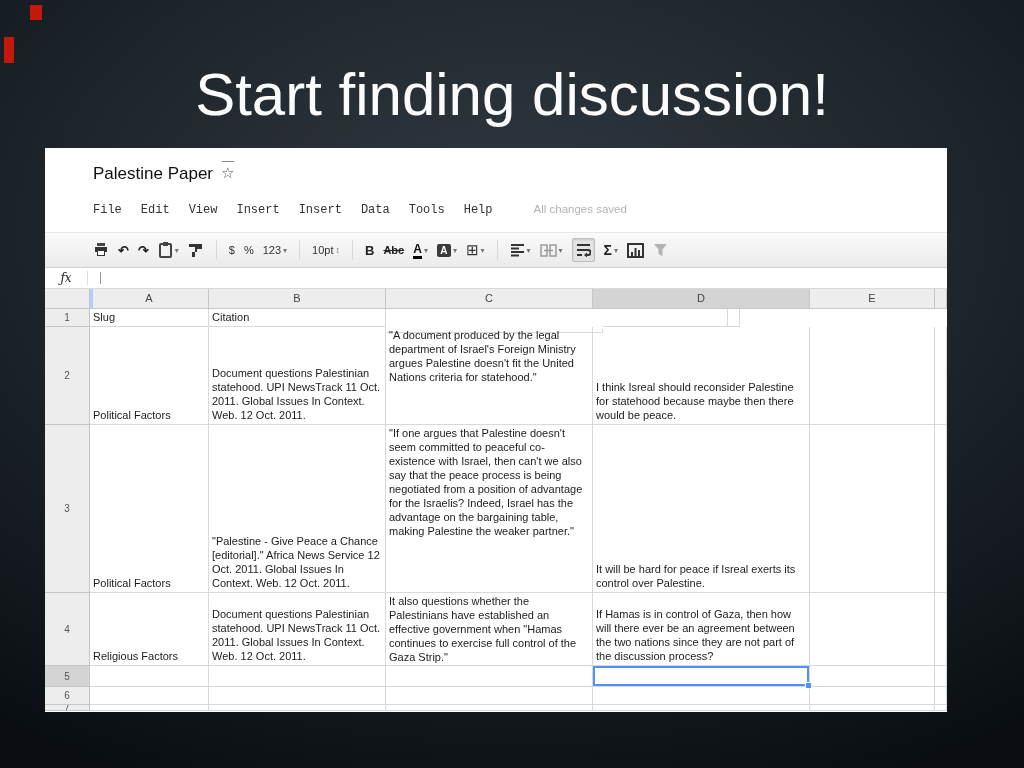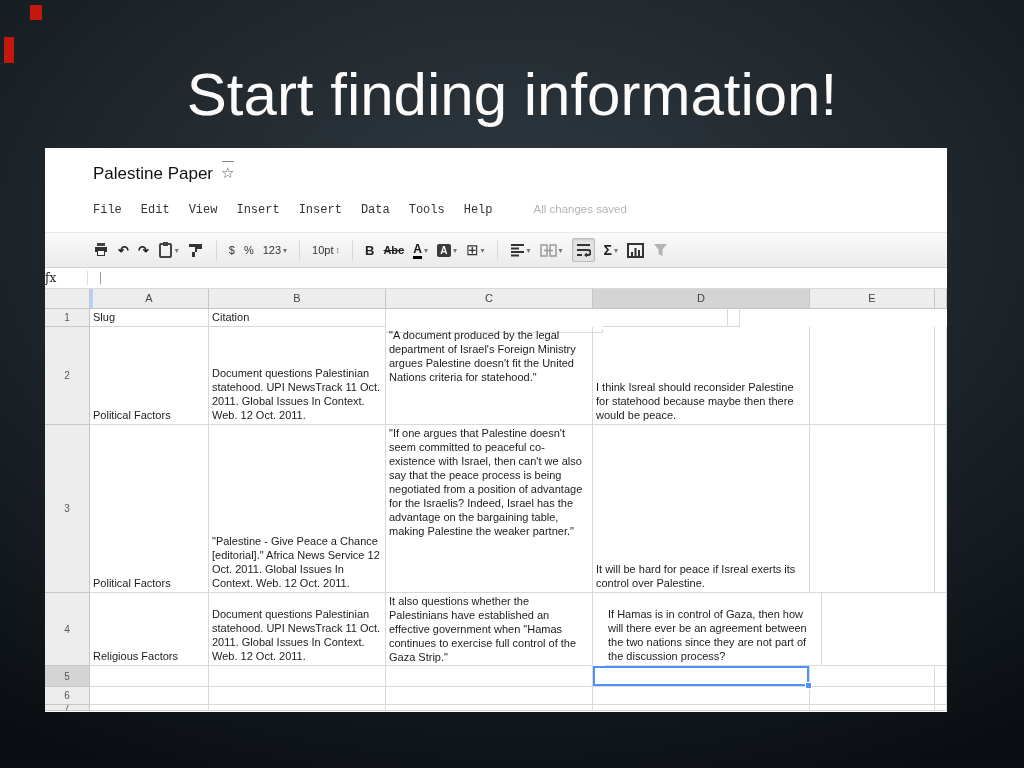--- a/index.html
+++ b/index.html
@@ -48,21 +48,21 @@
   .tb.bold{font-weight:bold;font-size:13px;color:#222;}
   .tb.strike{font-weight:bold;font-size:11px;text-decoration:line-through;color:#222;}
   .tb.tcolor{font-weight:bold;font-size:12px;color:#111;border-bottom:3px solid #000;line-height:12px;height:15px;}
   .fillbox{width:14px;height:13px;background:#3a3a3a;color:#fff;font-weight:bold;font-size:10px;display:flex;align-items:center;justify-content:center;border-radius:2px;}
   .tb.bordersym{font-size:15px;color:#333;}
   .tb.sum{font-weight:bold;font-size:14px;color:#222;}
   .tb.wrap-active{background:#e3e3e3;border:1px solid #bdbdbd;border-radius:2px;padding:1px 3px;box-shadow:inset 0 1px 2px rgba(0,0,0,.12);}
   .updown{font-size:9px;color:#777;margin-left:2px;}
   
   .formula-bar{height:20px;flex:none;display:flex;align-items:center;border-bottom:1px solid #d9d9d9;background:#fff;}
-  .fx{width:42px;text-align:left;font-size:12px;color:#222;flex:none;font-family:"DejaVu Serif",serif;}
+  .fx{width:42px;text-align:center;font-style:italic;font-size:12px;color:#222;flex:none;font-family:"DejaVu Serif",serif;}
   .fsep{width:1px;height:14px;background:#ddd;flex:none;}
   .fcaret{width:1px;height:12px;background:#999;margin-left:12px;}
   
   .grid{flex:1;overflow:hidden;background:#fff;font-size:11px;}
   .grid-row{display:flex;flex-direction:row;}
   .header-row{height:20px;}
   .corner,.col-head,.row-head{
     box-sizing:border-box;background:#ededed;
     border-right:1px solid #c6c6c6;border-bottom:1px solid #c6c6c6;
     flex:none;
@@ -86,21 +86,21 @@
     content:"";position:absolute;right:-3px;bottom:-3px;width:5px;height:5px;
     background:var(--sel,#4d90fe);border:1px solid #fff;
   }
 </style>
 </head>
 <body>
 
 <div class="slide">
   <div class="red-mark m1" style="background: rgb(196, 24, 12);"></div>
   <div class="red-mark m2" style="background: rgb(196, 24, 12);"></div>
-  <h1 class="slide-title">Start finding information!</h1>
+  <h1 class="slide-title">Start finding discussion!</h1>
 
   <div class="sheet">
 
     <div class="doc-head">
       <span class="doc-title">Palestine Paper</span>
       <span class="doc-star">☆</span>
       <div class="menu-bar"><span class="menu-item">File</span><span class="menu-item">Edit</span><span class="menu-item">View</span><span class="menu-item">Insert</span><span class="menu-item">Insert</span><span class="menu-item">Data</span><span class="menu-item">Tools</span><span class="menu-item">Help</span><span class="save-status">All changes saved</span></div>
     </div>
 
     <div class="toolbar">
@@ -233,21 +233,21 @@
           <div class="cell va-top" style="width: 207px;">"If one argues that Palestine doesn't seem committed to peaceful co-existence with Israel, then can't we also say that the peace process is being negotiated from a position of advantage for the Israelis? Indeed, Israel has the advantage on the bargaining table, making Palestine the weaker partner."</div>
           <div class="cell" style="width: 217px;">It will be hard for peace if Isreal exerts its control over Palestine.</div>
           <div class="cell" style="width: 125px;"></div>
           <div class="cell" style="width: 12px;"></div>
         </div>
         <div class="grid-row" style="height: 73px;">
           <div class="row-head">4</div>
           <div class="cell" style="width: 119px;">Religious Factors</div>
           <div class="cell" style="width: 177px;">Document questions Palestinian statehood. UPI NewsTrack 11 Oct. 2011. Global Issues In Context. Web. 12 Oct. 2011.</div>
           <div class="cell va-top" style="width: 207px;">It also questions whether the Palestinians have established an effective government when "Hamas continues to exercise full control of the Gaza Strip."</div>
-          <div class="cell" style="width: 217px; margin-left: 12px;">If Hamas is in control of Gaza, then how will there ever be an agreement between the two nations since they are not part of the discussion process?</div>
+          <div class="cell" style="width: 217px;">If Hamas is in control of Gaza, then how will there ever be an agreement between the two nations since they are not part of the discussion process?</div>
           <div class="cell" style="width: 125px;"></div>
           <div class="cell" style="width: 12px;"></div>
         </div>
         <div class="grid-row" style="height: 21px;">
           <div class="row-head active">5</div>
           <div class="cell" style="width: 119px;"></div>
           <div class="cell" style="width: 177px;"></div>
           <div class="cell" style="width: 207px;"></div>
           <div class="cell selected" style="width: 217px;"></div>
           <div class="cell" style="width: 125px;"></div>

